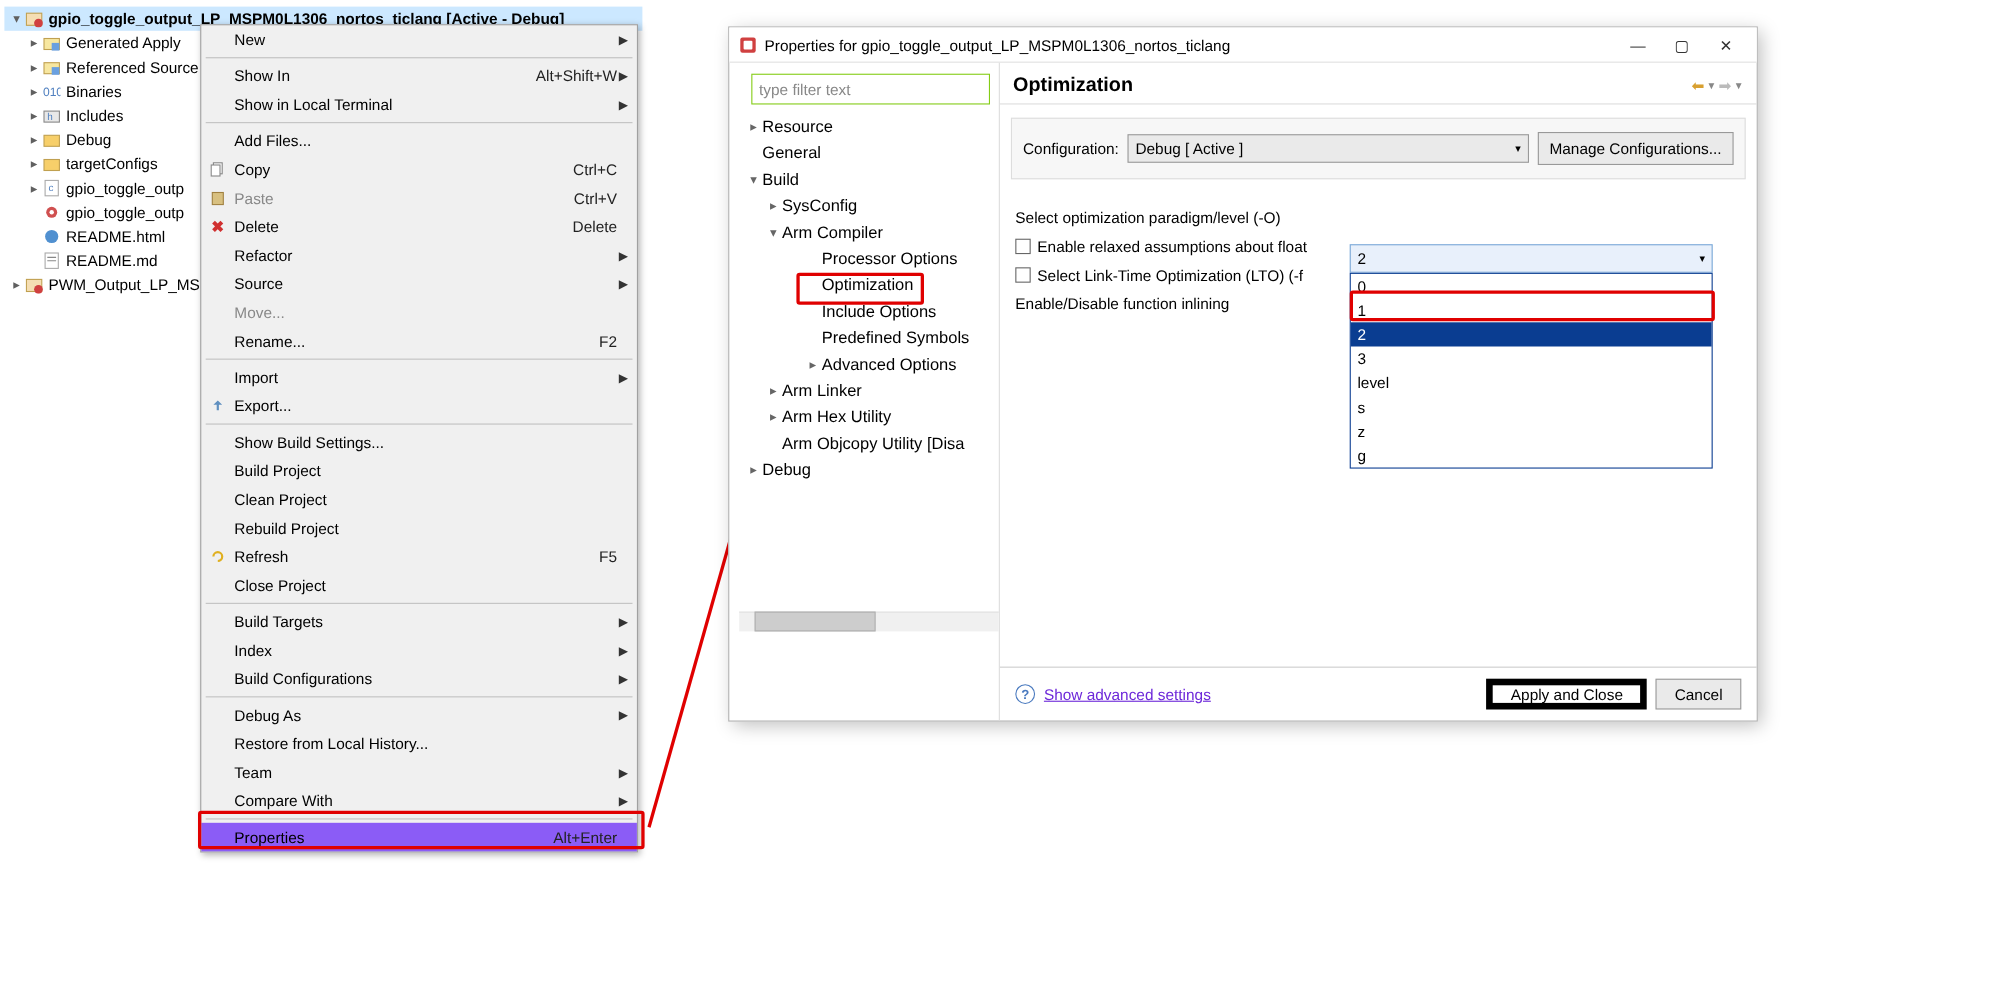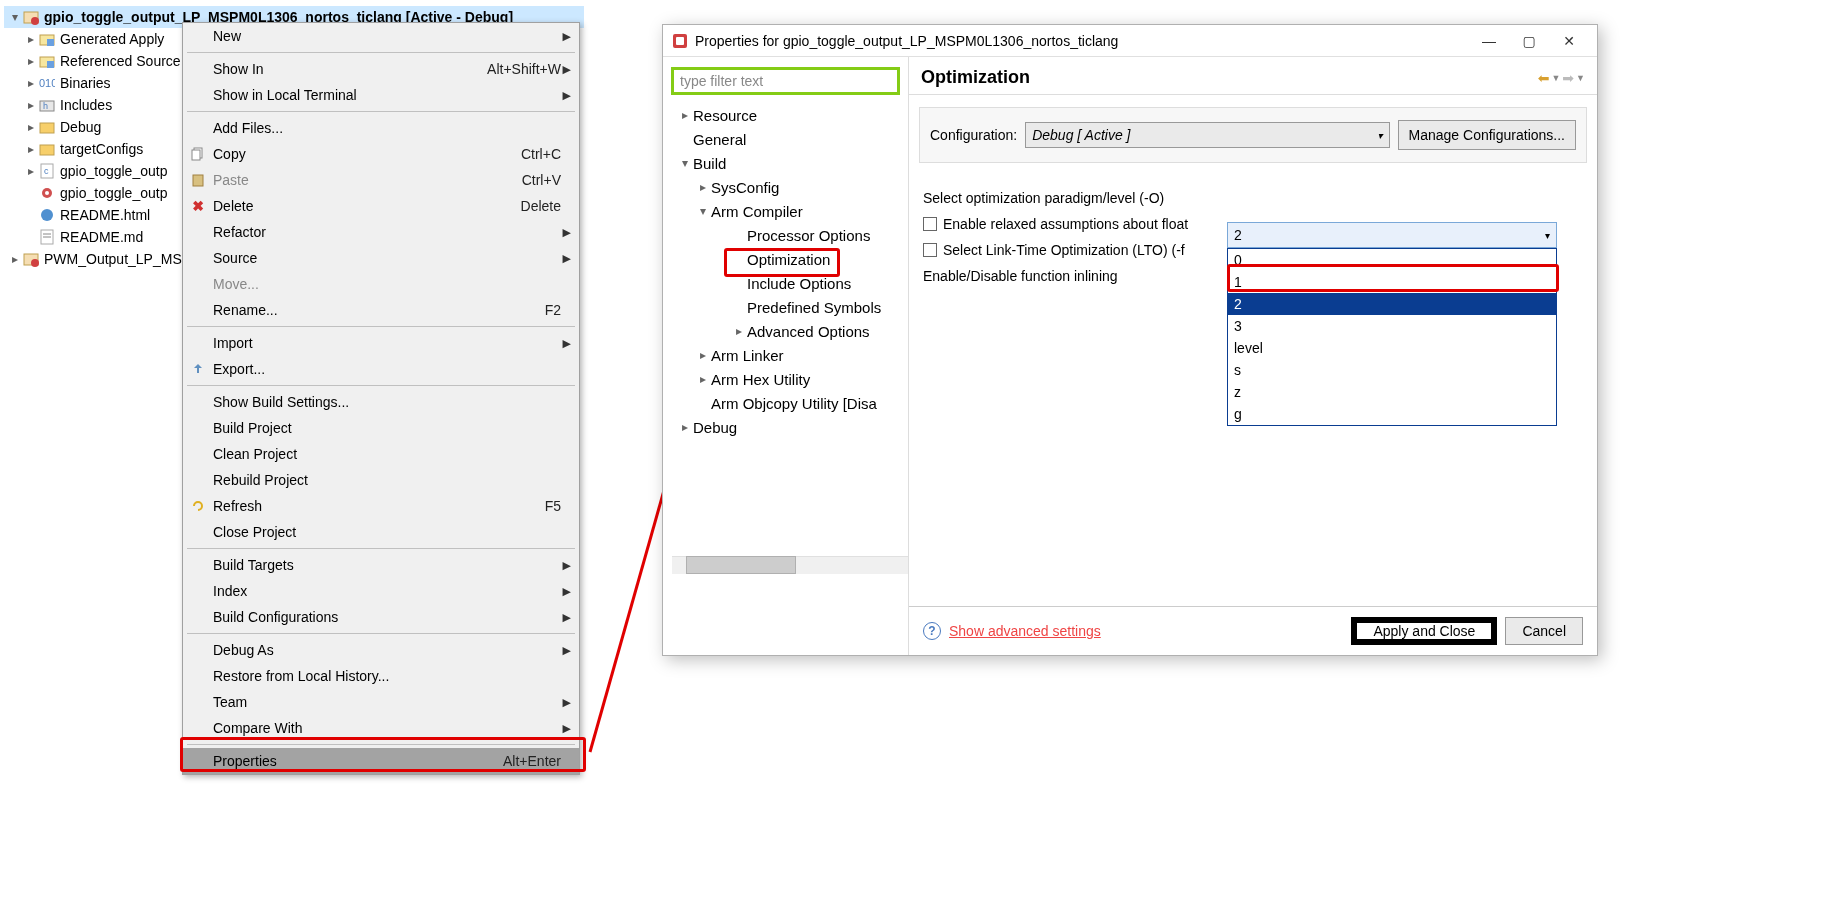--- a/index.html
+++ b/index.html
@@ -16,65 +16,65 @@
 
 
 .ctx { position: absolute; left: 182px; top: 22px; width: 398px; background: #f0f0f0; border: 1px solid #a0a0a0; box-shadow: 2px 2px 6px rgba(0,0,0,.3); }
 .ctx-item { display: flex; align-items: center; height: 26px; padding: 0 8px 0 30px; position: relative; }
 .ctx-item .icn { position: absolute; left: 6px; top: 4px; width: 18px; height: 18px; display:flex; align-items:center; justify-content:center; }
 .ctx-item .lbl { flex: 1; }
 .ctx-item .sc { color: #222; margin-left: 38px; }
 .ctx-item .arr { width: 10px; text-align: right; color: #333; font-size: 11px; }
 .ctx-item.disabled { color: #888; }
 .ctx-sep { height: 1px; background: #c0c0c0; margin: 3px 4px; }
-.ctx-item.hl { background: #a3a3a3; }
+.ctx-item.hl { background: #8b5cf6; }
 .ctx-hlborder { position:absolute; border:3px solid #e00000; left:180px; top:737px; width:406px; height:35px; border-radius:3px; pointer-events:none; }
 
 
 .dlg { position: absolute; left: 662px; top: 24px; width: 936px; height: 632px; border: 1px solid #b0b0b0; background: #fff; box-shadow: 4px 4px 16px rgba(0,0,0,.25); display:flex; flex-direction:column; }
 .titlebar { height: 32px; background: #fff; display: flex; align-items: center; padding: 0 8px; border-bottom: 1px solid #e0e0e0; }
 .titlebar .ticon2 { width:18px; height:18px; margin-right:6px; }
 .titlebar .ttl { flex:1; }
 .winbtn { width: 40px; height: 26px; display:flex; align-items:center; justify-content:center; font-size: 14px; color:#333; }
 .dlg-body { flex:1; display:flex; min-height:0; }
 .dlg-left { width: 246px; border-right: 1px solid #ddd; display:flex; flex-direction:column; }
-.filterbox { margin: 10px 8px 6px 8px; height: 28px; border: 3px solid #84cc16; padding: 0 6px; color:#888; display:flex; align-items:center; }
+.filterbox { margin: 10px 8px 6px 20px; height: 28px; border: 1px solid #84cc16; padding: 0 6px; color:#888; display:flex; align-items:center; }
 .navtree { flex:1; padding: 2px 0; font-size:15px; overflow:hidden; }
 .nrow { display:flex; align-items:center; height:24px; }
 .nrow .chv { width:16px; text-align:center; color:#666; font-size:12px; }
 .nrow.d1 { padding-left: 14px; }
 .nrow.d2 { padding-left: 32px; }
 .nrow.d3 { padding-left: 68px; }
 .nrow.hl { }
 .nrow.hl .nlbl { font-weight: normal; }
 .opthl { position:absolute; border:3px solid #e00000; border-radius:3px; pointer-events:none; }
 .opt-box { left: 724px; top: 248px; width: 116px; height: 29px; }
 .navscrollthumb { position:absolute; left: 686px; top: 556px; width: 110px; height:18px; background:#cdcdcd; border:1px solid #b0b0b0; }
 .navscrolltrack { position:absolute; left: 672px; top: 556px; width: 236px; height:18px; background:#f0f0f0; border-top:1px solid #e0e0e0; }
 
 .dlg-right { flex:1; display:flex; flex-direction:column; }
 .hdr { padding: 10px 12px 6px 12px; display:flex; align-items:center; border-bottom:1px solid #ddd; }
 .hdr h2 { font-size: 18px; font-weight:bold; flex:1; }
 .hdr .navarr { display:flex; gap:2px; align-items:center; }
 .hdr .navarr span { font-size:14px; }
 .cfgrow { background:#f7f7f7; border:1px solid #ddd; margin: 12px 10px 16px 10px; height: 56px; display:flex; align-items:center; padding: 0 10px; gap:8px; }
-.cfgrow .cfgsel { flex:1; height:26px; border:1px solid #999; background:#eaeaea; display:flex; align-items:center; padding:0 6px; justify-content:space-between;font-style:italic; }
+.cfgrow .cfgsel { flex:1; height:26px; border:1px solid #999; background:#eaeaea; display:flex; align-items:center; padding:0 6px; justify-content:space-between; }
 .cfgrow .cfgbtn { height:30px; padding: 0 10px; border:1px solid #999; background:#eaeaea; display:flex; align-items:center; }
 .optpane { padding: 6px 14px; }
 .optline { display:flex; align-items:center; height:26px; gap:6px; }
 .cb { width:14px; height:14px; border:1px solid #666; display:inline-block; }
 .selbox { position:absolute; left: 1227px; top: 222px; width: 330px; height: 26px; border:1px solid #7aa8d8; background:#e8f0fb; display:flex; align-items:center; padding:0 6px; justify-content:space-between; }
 .dropdown { position:absolute; left: 1227px; top: 248px; width: 330px; border:1px solid #0a3d91; background:#fff; }
 .dd-item { height:22px; padding:0 6px; display:flex; align-items:center; }
 .dd-item.sel { background:#0a3d91; color:#fff; }
 .dd0-hl { position:absolute; border:3px solid #e00000; border-radius:3px; pointer-events:none; left:1227px; top:264px; width:332px; height:28px; }
 
 .adv { display:flex; align-items:center; gap:8px; padding: 10px 14px; border-top:1px solid #ccc; }
 .adv .q { width:18px;height:18px;border:1.5px solid #4a7abf;border-radius:50%;color:#4a7abf;display:flex;align-items:center;justify-content:center;font-size:12px;font-weight:bold; }
-.adv a { color:#ef4444; text-decoration: underline; }
+.adv a { color:#6d28d9; text-decoration: underline; }
 .btn { height:28px; padding: 0 16px; border:1px solid #999; background:#eaeaea; display:flex; align-items:center; }
 .btn.primary { border:6px solid #000000; background:#fff; }
 
 .arrow-svg { position:absolute; pointer-events:none; }
 </style>
 </head>
 <body>
 
 <div class="explorer">
   <div class="tree-row sel">

